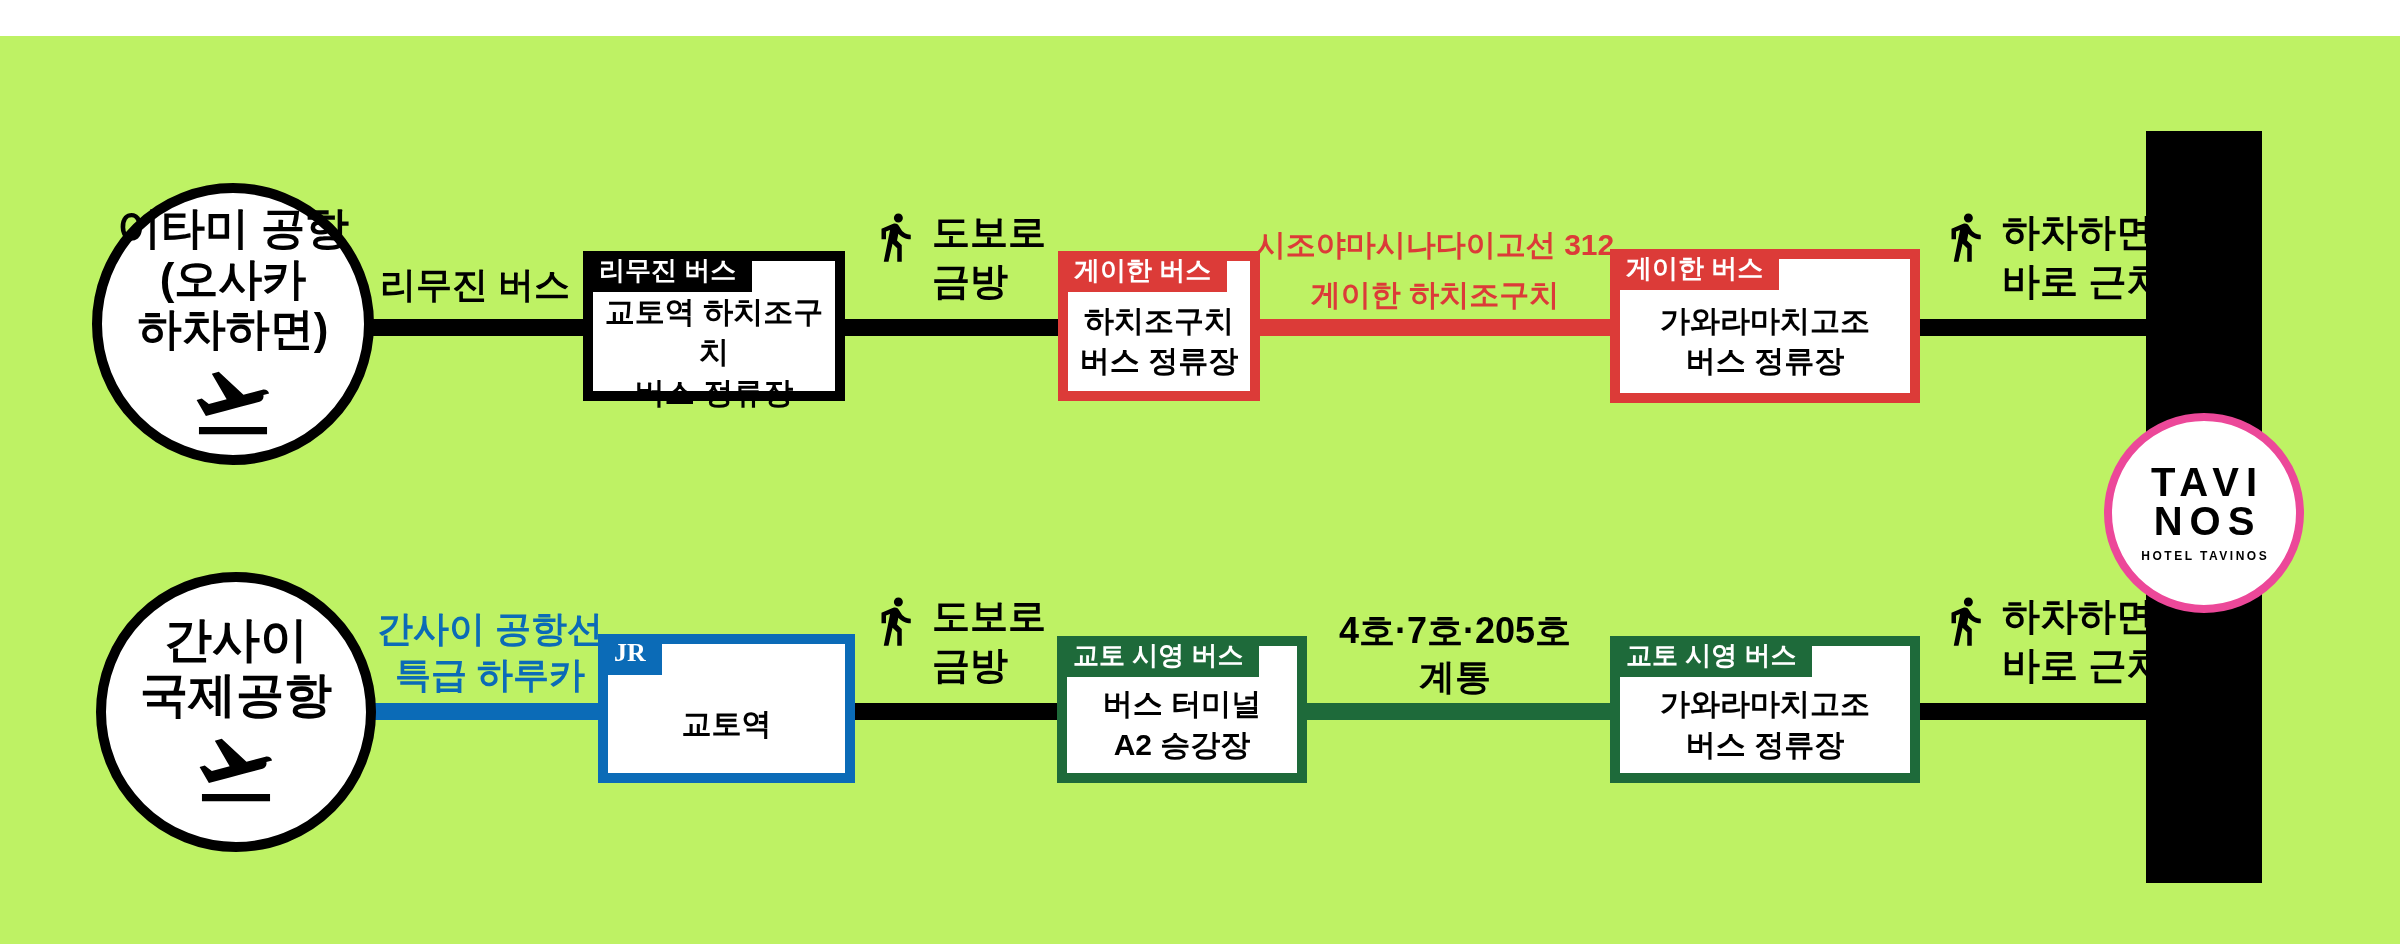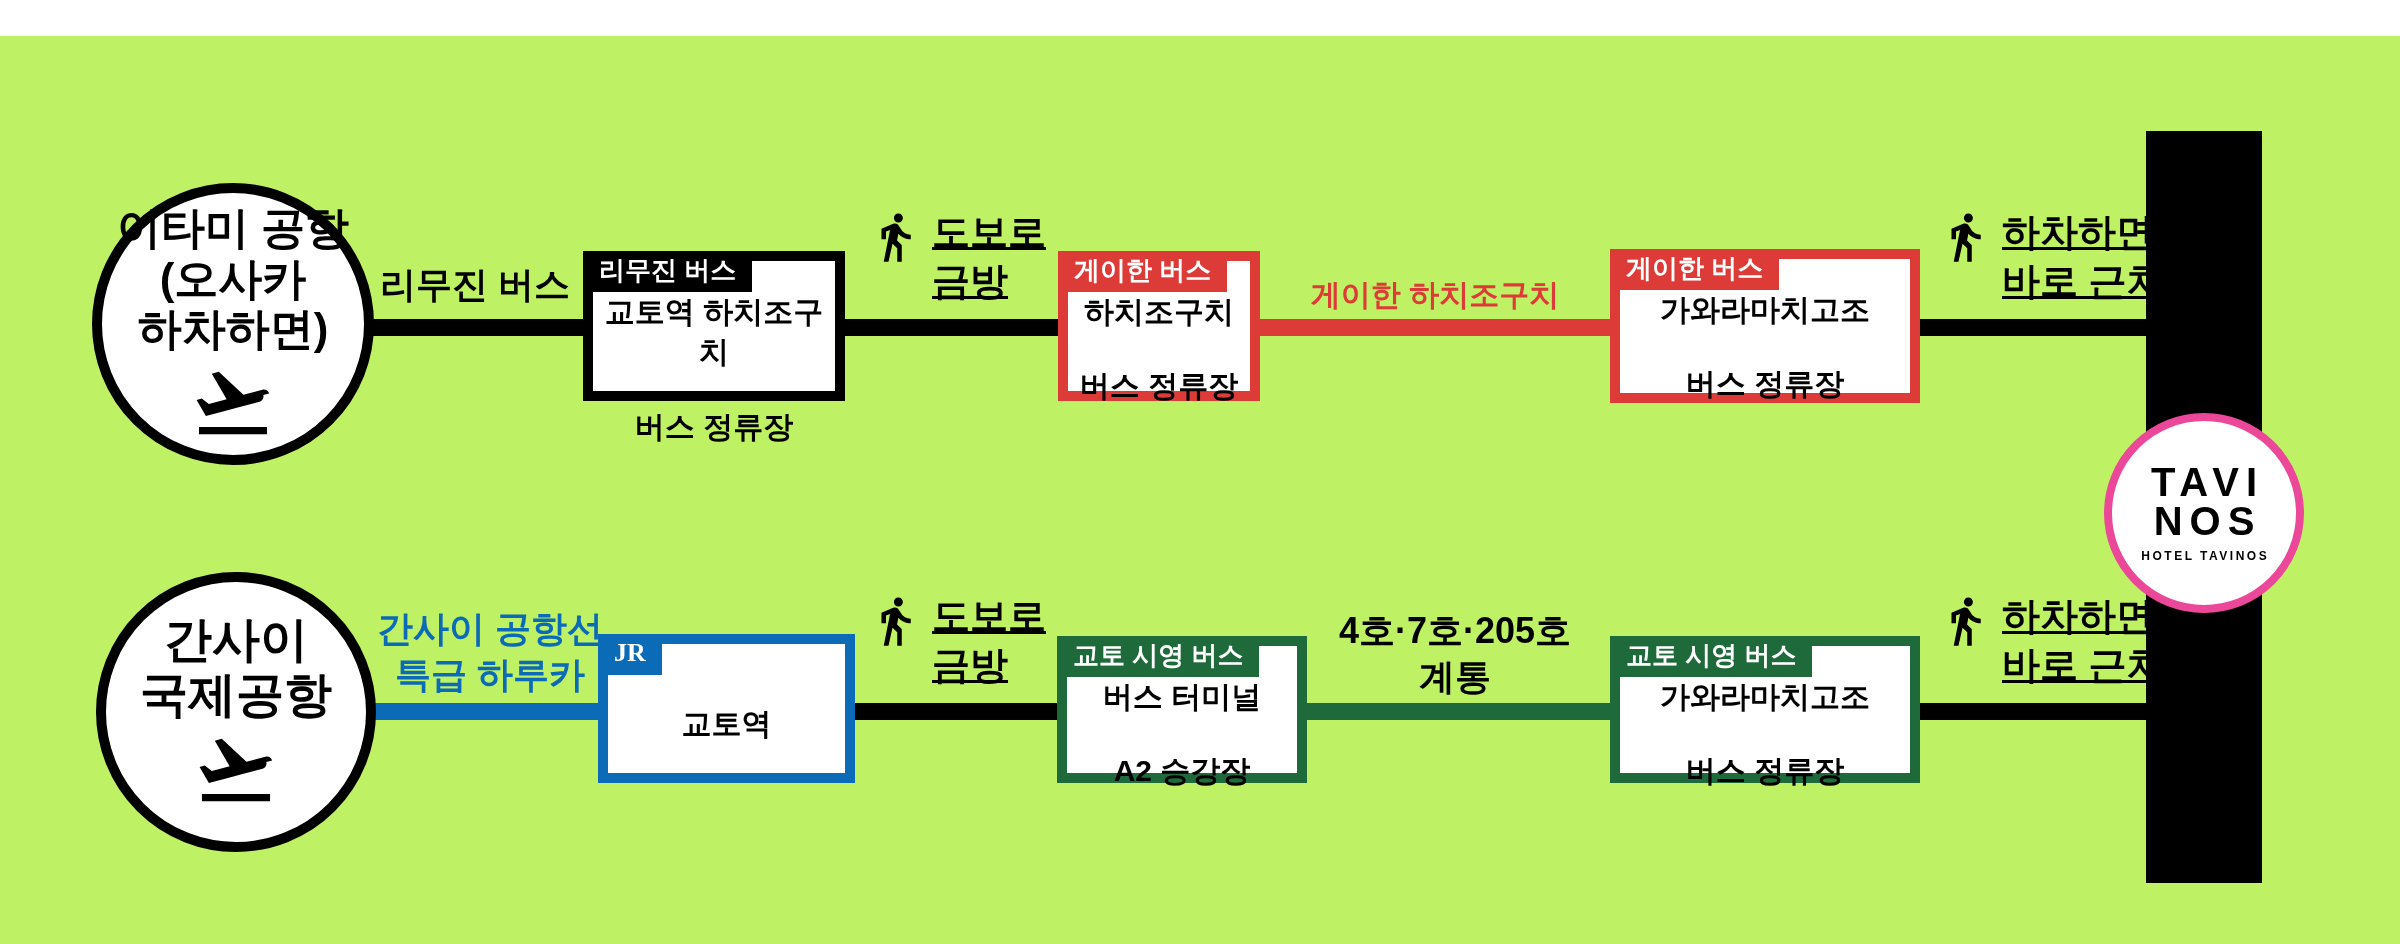--- a/index.html
+++ b/index.html
@@ -26,42 +26,42 @@
   #circle-top{left:92px;top:147px;width:282px;height:282px;font-size:44px;}
   #circle-bottom{left:96px;top:536px;width:280px;height:280px;font-size:48px;}
   .node-circle svg{width:86px;height:86px;margin-top:4px;flex:none;}
 
   
   .stopbox{position:absolute;box-sizing:border-box;background:#fff;border:10px solid #000;
            display:flex;flex-direction:column;z-index:3;}
   .stopbox .tag{align-self:flex-start;margin:-10px 0 0 -10px;color:#fff;background:#000;
                 font-size:26px;font-weight:800;padding:5px 16px 7px;white-space:nowrap;line-height:1.1;}
   .stopbox .body{flex:1;display:flex;flex-direction:column;align-items:center;justify-content:center;
-                 font-size:30px;font-weight:800;line-height:1.35;text-align:center;gap:34px;}
+                 font-size:30px;font-weight:800;line-height:1.35;text-align:center;}
   .red-box{border-color:var(--red);} .red-box .tag{background:var(--red);}
   .blue-box{border-color:var(--blue);} .blue-box .tag{background:var(--blue);}
   .green-box{border-color:var(--green);} .green-box .tag{background:var(--green);}
   #box-t1{left:583px;top:215px;width:262px;height:150px;}
   #box-t2{left:1058px;top:215px;width:202px;height:150px;}
   #box-t3{left:1610px;top:213px;width:310px;height:154px;}
   #box-b1{left:598px;top:598px;width:257px;height:149px;font-family:Liberation Serif, serif;}
   #box-b2{left:1057px;top:600px;width:250px;height:147px;}
   #box-b3{left:1610px;top:600px;width:310px;height:147px;}
 
   
   .line-label{position:absolute;text-align:center;font-weight:800;font-size:36px;line-height:1.28;z-index:2;}
   #lab-limousine{left:345px;top:226px;width:260px;}
   #lab-keihan{left:1225px;top:184px;width:420px;color:var(--red);font-size:30px;line-height:1.65;}
   #lab-haruka{left:350px;top:570px;width:280px;color:var(--blue);}
   #lab-busroutes{left:1295px;top:572px;width:320px;text-align:center;}
 
   
   .walkblk{position:absolute;display:flex;align-items:flex-start;gap:10px;z-index:2;}
   .walkblk svg{width:54px;height:54px;flex:none;margin-top:2px;}
-  .walkblk .wt{font-size:38px;font-weight:800;line-height:1.3;white-space:nowrap;text-decoration:underline;}
+  .walkblk .wt{font-size:38px;font-weight:800;line-height:1.3;white-space:nowrap;}
   #walk-t{left:868px;top:172px;} #arrive-t{left:1938px;top:172px;}
   #walk-b{left:868px;top:556px;} #arrive-b{left:1938px;top:556px;}
 
   
   .bar{position:absolute;left:2146px;top:95px;width:116px;height:752px;background:#000;z-index:1;}
   .logo-circle{position:absolute;left:2104px;top:377px;width:200px;height:200px;box-sizing:border-box;
                border:8px solid #ec4899;border-radius:50%;background:#fff;z-index:4;
                display:flex;flex-direction:column;align-items:center;justify-content:center;}
   .logo-circle .ll{font-size:40px;font-weight:900;letter-spacing:7px;margin-right:-7px;line-height:0.98;}
   .logo-circle .cap{font-size:12px;font-weight:700;letter-spacing:2.5px;margin:8px -2.5px 0 0;}
@@ -91,21 +91,21 @@
   <div class="node-circle" id="circle-bottom">
     <span>간사이</span>
     <span>국제공항</span>
     <svg viewBox="0 0 24 24" fill="#000">
       <path d="M2.5 19h19v2h-19zM22.07 9.64c-.21-.8-1.04-1.28-1.84-1.06l-5.31 1.42-6.9-6.43-1.93.52 4.14 7.17-4.97 1.33-1.97-1.54-1.45.39 2.59 4.49 5.31-1.42 4.35-1.16 5.31-1.42c.81-.23 1.28-1.05 1.07-1.85z"></path>
     </svg>
   </div>
 
   <div class="line-label" id="lab-limousine">리무진 버스</div>
   <div class="line-label" id="lab-keihan">
-    <br>
+    <span>시조야마시나다이고선 312</span><br>
     <span>게이한 하치조구치</span>
   </div>
   <div class="line-label" id="lab-haruka">
     <span>간사이 공항선</span><br>
     <span>특급 하루카</span>
   </div>
   <div class="line-label" id="lab-busroutes">
     <span>4호·7호·205호</span><br>
     <span>계통</span>
   </div>

